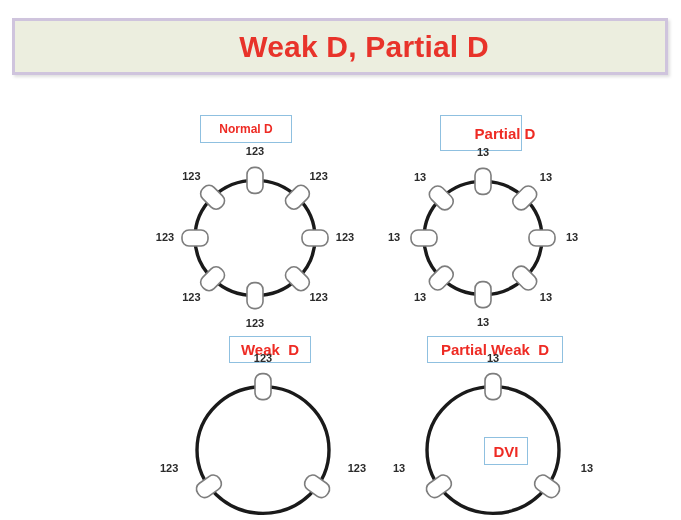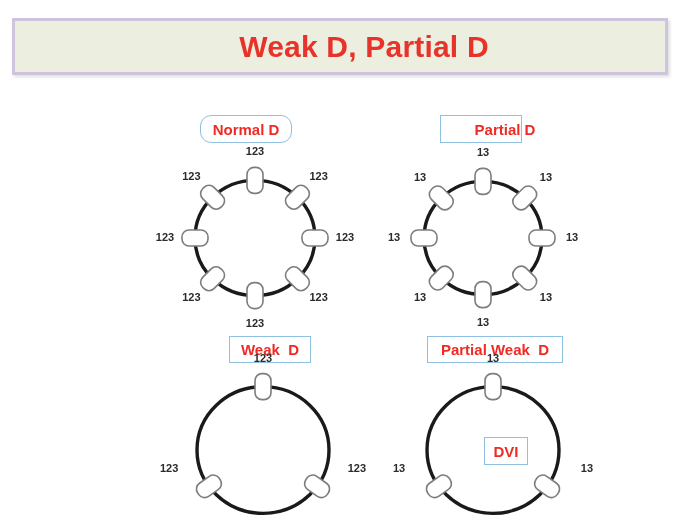--- a/index.html
+++ b/index.html
@@ -47,22 +47,22 @@
     border: 1.5px solid #8fc0e0;
     background: #ffffff;
     color: #ee2b24;
     font-weight: bold;
     display: flex;
     align-items: center;
     justify-content: center;
     white-space: pre;
     line-height: 1;
   }
-  .caption-normal-d   { left: 200px; top: 115px; width: 92px;  height: 28px; font-size: 15px; border-radius: 11px; }
-  .caption-partial-d  { left: 440px; top: 115px; width: 82px;  height: 28px; font-size: 15px; padding-left: 48px; }
+  .caption-normal-d   { left: 200px; top: 115px; width: 92px;  height: 28px; font-size: 12px; }
+  .caption-partial-d  { left: 440px; top: 115px; width: 82px;  height: 36px; font-size: 15px; padding-left: 48px; }
   .caption-weak-d     { left: 229px; top: 336px; width: 82px;  height: 27px; font-size: 15px; }
   .caption-pweak-d    { left: 427px; top: 336px; width: 136px; height: 27px; font-size: 15px; }
   .caption-dvi        { left: 468px; top: 437px; width: 44px;  height: 28px; font-size: 15px; margin-left: 16px; }
 
   
   .cell-svg { position: absolute; overflow: visible; }
   #cell-normal-d  { left: 180px; top: 148px; }
   #cell-partial-d { left: 408px; top: 148px; }
   #cell-weak-d    { left: 178px; top: 372px; }
   #cell-pweak-d   { left: 408px; top: 372px; }

